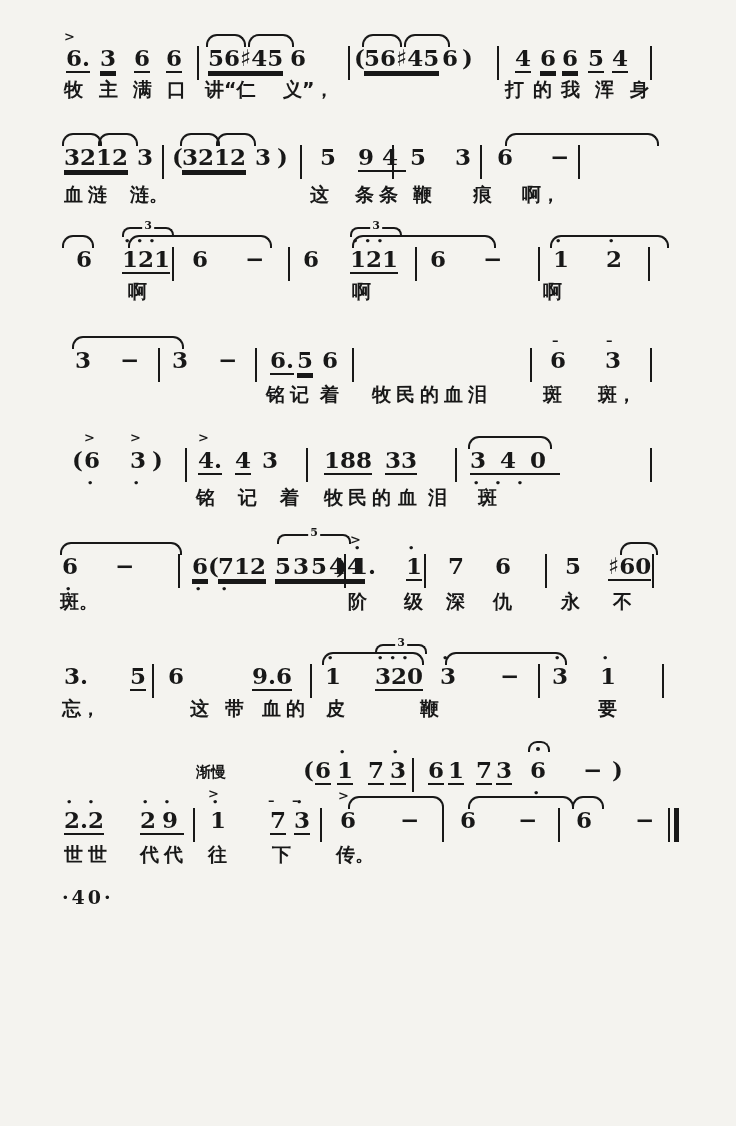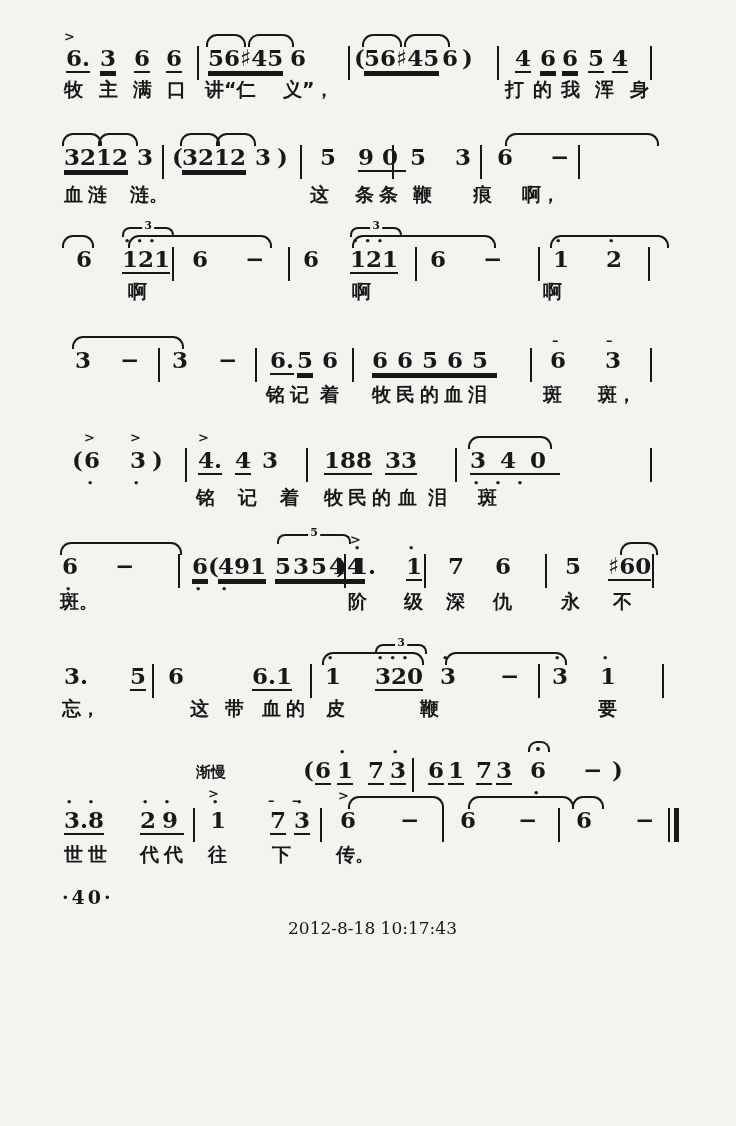--- a/index.html
+++ b/index.html
@@ -32,21 +32,20 @@
        font-family:"DejaVu Sans",sans-serif;}
   .footer-page{position:absolute;left:62px;top:886px;font-size:19px;font-weight:700;
        letter-spacing:3px;}
   .timestamp{position:absolute;left:288px;top:918px;font-size:17px;}
 </style>
 </head>
 <body>
 
 <div class="page">
   <div class="footer-page">·40·</div>
-  <div class="timestamp">2012-8-18 10:17:43</div>
 <div class="note" style="left: 66px; top: 46px;"><span class="txt u1">6.</span></div>
     <div class="note" style="left: 100px; top: 46px;"><span class="txt u2">3</span></div>
     <div class="note" style="left: 134px; top: 46px;"><span class="txt u1">6</span></div>
     <div class="note" style="left: 166px; top: 46px;"><span class="txt u1">6</span></div>
     <div class="note" style="left: 208px; top: 46px;"><span class="txt u2">56♯45</span></div>
     <div class="note" style="left: 290px; top: 46px;"><span class="txt">6</span></div>
     <div class="note" style="left: 354px; top: 46px;"><span class="txt">(</span></div>
     <div class="note" style="left: 364px; top: 46px;"><span class="txt u2">56♯45</span></div>
     <div class="note" style="left: 442px; top: 46px;"><span class="txt">6</span></div>
     <div class="note" style="left: 462px; top: 46px;"><span class="txt">)</span></div>
@@ -75,21 +74,21 @@
     <div class="lyr" style="left: 561px; top: 80px;">我</div>
     <div class="lyr" style="left: 595px; top: 80px;">浑</div>
     <div class="lyr" style="left: 630px; top: 80px;">身</div>
     <div class="note" style="left: 64px; top: 145px;"><span class="txt u2">3212</span></div>
     <div class="note" style="left: 137px; top: 145px;"><span class="txt">3</span></div>
     <div class="note" style="left: 172px; top: 145px;"><span class="txt">(</span></div>
     <div class="note" style="left: 182px; top: 145px;"><span class="txt u2">3212</span></div>
     <div class="note" style="left: 255px; top: 145px;"><span class="txt">3</span></div>
     <div class="note" style="left: 277px; top: 145px;"><span class="txt">)</span></div>
     <div class="note" style="left: 320px; top: 145px;"><span class="txt">5</span></div>
-    <div class="note" style="left: 358px; top: 145px; letter-spacing: 8px;"><span class="txt u1">90</span></div>
+    <div class="note" style="left: 358px; top: 145px; letter-spacing: 8px;"><span class="txt u1">94</span></div>
     <div class="note" style="left: 410px; top: 145px;"><span class="txt">5</span></div>
     <div class="note" style="left: 455px; top: 145px;"><span class="txt">3</span></div>
     <div class="note" style="left: 497px; top: 145px;"><span class="txt">6</span></div>
     <div class="note" style="left: 550px; top: 145px;"><span class="txt">−</span></div>
     <div class="bar" style="left: 162px; top: 145px;"></div>
     <div class="bar" style="left: 300px; top: 145px;"></div>
     <div class="bar" style="left: 392px; top: 145px;"></div>
     <div class="bar" style="left: 480px; top: 145px;"></div>
     <div class="bar" style="left: 578px; top: 145px;"></div>
     <div class="arc" style="left: 62px; top: 133px; width: 36px;"></div>
@@ -134,21 +133,20 @@
     <div class="lyr" style="left: 128px; top: 282px;">啊</div>
     <div class="lyr" style="left: 352px; top: 282px;">啊</div>
     <div class="lyr" style="left: 543px; top: 282px;">啊</div>
     <div class="note" style="left: 75px; top: 348px;"><span class="txt">3</span></div>
     <div class="note" style="left: 120px; top: 348px;"><span class="txt">−</span></div>
     <div class="note" style="left: 172px; top: 348px;"><span class="txt">3</span></div>
     <div class="note" style="left: 218px; top: 348px;"><span class="txt">−</span></div>
     <div class="note" style="left: 270px; top: 348px;"><span class="txt u1">6.</span></div>
     <div class="note" style="left: 297px; top: 348px;"><span class="txt u2">5</span></div>
     <div class="note" style="left: 322px; top: 348px;"><span class="txt">6</span></div>
-    <div class="note" style="left: 372px; top: 348px; letter-spacing: 9px;"><span class="txt u2">66565</span></div>
     <div class="note" style="left: 550px; top: 348px;"><span class="txt">6</span></div>
     <div class="note" style="left: 605px; top: 348px;"><span class="txt">3</span></div>
     <div class="bar" style="left: 158px; top: 348px;"></div>
     <div class="bar" style="left: 255px; top: 348px;"></div>
     <div class="bar" style="left: 352px; top: 348px;"></div>
     <div class="bar" style="left: 530px; top: 348px;"></div>
     <div class="bar" style="left: 650px; top: 348px;"></div>
     <div class="arc" style="left: 72px; top: 336px; width: 108px;"></div>
     <div class="mark" style="left: 552px; top: 334px;">–</div>
     <div class="mark" style="left: 606px; top: 334px;">–</div>
@@ -186,21 +184,21 @@
     <div class="lyr" style="left: 324px; top: 488px;">牧</div>
     <div class="lyr" style="left: 348px; top: 488px;">民</div>
     <div class="lyr" style="left: 372px; top: 488px;">的</div>
     <div class="lyr" style="left: 398px; top: 488px;">血</div>
     <div class="lyr" style="left: 428px; top: 488px;">泪</div>
     <div class="lyr" style="left: 478px; top: 488px;">斑</div>
     <div class="note" style="left: 62px; top: 554px;"><span class="txt">6</span><div class="belowdots">•</div></div>
     <div class="note" style="left: 115px; top: 554px;"><span class="txt">−</span></div>
     <div class="note" style="left: 192px; top: 554px;"><span class="txt u2">6</span><div class="belowdots">•</div></div>
     <div class="note" style="left: 208px; top: 554px;"><span class="txt">(</span></div>
-    <div class="note" style="left: 218px; top: 554px;"><span class="txt u2">491</span><div class="belowdots">•</div></div>
+    <div class="note" style="left: 218px; top: 554px;"><span class="txt u2">712</span><div class="belowdots">•</div></div>
     <div class="note" style="left: 275px; top: 554px; letter-spacing: 2px;"><span class="txt u2">53544</span></div>
     <div class="note" style="left: 336px; top: 554px;"><span class="txt">)</span></div>
     <div class="note" style="left: 352px; top: 554px;"><span class="txt">1.</span><div class="octdots">•</div></div>
     <div class="note" style="left: 406px; top: 554px;"><span class="txt u1">1</span><div class="octdots">•</div></div>
     <div class="note" style="left: 448px; top: 554px;"><span class="txt">7</span></div>
     <div class="note" style="left: 495px; top: 554px;"><span class="txt">6</span></div>
     <div class="note" style="left: 565px; top: 554px;"><span class="txt">5</span></div>
     <div class="note" style="left: 608px; top: 554px;"><span class="txt u1">♯60</span></div>
     <div class="bar" style="left: 178px; top: 554px;"></div>
     <div class="bar" style="left: 344px; top: 554px;"></div>
@@ -216,21 +214,21 @@
     <div class="lyr" style="left: 60px; top: 592px;">斑。</div>
     <div class="lyr" style="left: 348px; top: 592px;">阶</div>
     <div class="lyr" style="left: 404px; top: 592px;">级</div>
     <div class="lyr" style="left: 446px; top: 592px;">深</div>
     <div class="lyr" style="left: 493px; top: 592px;">仇</div>
     <div class="lyr" style="left: 561px; top: 592px;">永</div>
     <div class="lyr" style="left: 613px; top: 592px;">不</div>
     <div class="note" style="left: 64px; top: 664px;"><span class="txt">3.</span></div>
     <div class="note" style="left: 130px; top: 664px;"><span class="txt u1">5</span></div>
     <div class="note" style="left: 168px; top: 664px;"><span class="txt">6</span></div>
-    <div class="note" style="left: 252px; top: 664px;"><span class="txt u1">6.1</span></div>
+    <div class="note" style="left: 252px; top: 664px;"><span class="txt u1">9.6</span></div>
     <div class="note" style="left: 325px; top: 664px;"><span class="txt">1</span><div class="octdots">•</div></div>
     <div class="note" style="left: 375px; top: 664px;"><span class="txt u1">320</span><div class="octdots">•••</div></div>
     <div class="note" style="left: 440px; top: 664px;"><span class="txt">3</span><div class="octdots">•</div></div>
     <div class="note" style="left: 500px; top: 664px;"><span class="txt">−</span></div>
     <div class="note" style="left: 552px; top: 664px;"><span class="txt">3</span><div class="octdots">•</div></div>
     <div class="note" style="left: 600px; top: 664px;"><span class="txt">1</span><div class="octdots">•</div></div>
     <div class="bar" style="left: 152px; top: 664px;"></div>
     <div class="bar" style="left: 310px; top: 664px;"></div>
     <div class="bar" style="left: 538px; top: 664px;"></div>
     <div class="bar" style="left: 662px; top: 664px;"></div>
@@ -255,21 +253,21 @@
     <div class="note" style="left: 428px; top: 758px;"><span class="txt u1">6</span></div>
     <div class="note" style="left: 448px; top: 758px;"><span class="txt u1">1</span></div>
     <div class="note" style="left: 476px; top: 758px;"><span class="txt u1">7</span></div>
     <div class="note" style="left: 496px; top: 758px;"><span class="txt u1">3</span></div>
     <div class="note" style="left: 530px; top: 758px;"><span class="txt">6</span><div class="belowdots">•</div></div>
     <div class="note" style="left: 583px; top: 758px;"><span class="txt">−</span></div>
     <div class="note" style="left: 612px; top: 758px;"><span class="txt">)</span></div>
     <div class="bar" style="left: 412px; top: 758px;"></div>
     <div class="ferm" style="left: 528px; top: 741px;"></div>
     <div class="tempo" style="left: 196px; top: 765px;">渐慢</div>
-    <div class="note" style="left: 64px; top: 808px;"><span class="txt u1">3.8</span><div class="octdots">• •</div></div>
+    <div class="note" style="left: 64px; top: 808px;"><span class="txt u1">2.2</span><div class="octdots">• •</div></div>
     <div class="note" style="left: 140px; top: 808px; letter-spacing: 6px;"><span class="txt u1">29</span><div class="octdots">• •</div></div>
     <div class="note" style="left: 210px; top: 808px;"><span class="txt">1</span><div class="octdots">•</div></div>
     <div class="note" style="left: 270px; top: 808px;"><span class="txt u1">7</span></div>
     <div class="note" style="left: 294px; top: 808px;"><span class="txt u1">3</span><div class="octdots">•</div></div>
     <div class="note" style="left: 340px; top: 808px;"><span class="txt">6</span></div>
     <div class="note" style="left: 400px; top: 808px;"><span class="txt">−</span></div>
     <div class="note" style="left: 460px; top: 808px;"><span class="txt">6</span></div>
     <div class="note" style="left: 518px; top: 808px;"><span class="txt">−</span></div>
     <div class="note" style="left: 576px; top: 808px;"><span class="txt">6</span></div>
     <div class="note" style="left: 635px; top: 808px;"><span class="txt">−</span></div>

